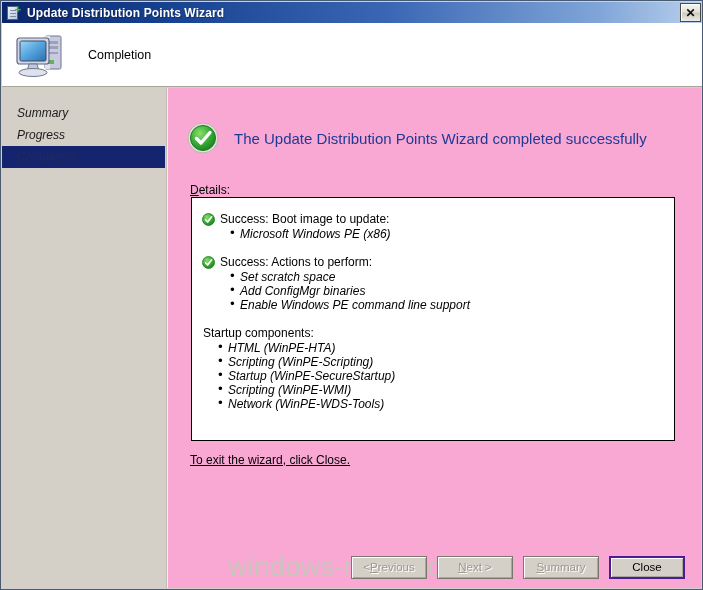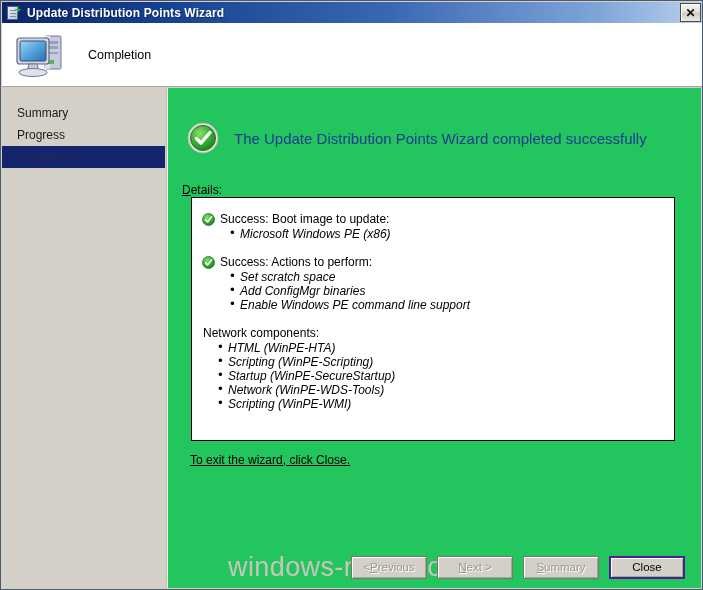--- a/index.html
+++ b/index.html
@@ -114,20 +114,21 @@
     color: #000000;
   }
 
   
   .navpanel {
     position: absolute;
     left: 1px; top: 87px;
     width: 163px;
     bottom: 1px;
     background: #d4d0c8;
+    font-style: italic;
   }
   .nav-list {
     margin-top: 14px;
   }
   .nav-item {
     height: 22px;
     line-height: 22px;
     padding-left: 15px;
     font-size: 12px;
     color: #1a1a1a;
@@ -145,41 +146,41 @@
     bottom: 1px;
     background: #f2f0ec;
     border-left: 1px solid #bfbcb4;
   }
 
   
   .content {
     position: absolute;
     left: 167px; top: 87px;
     right: 1px; bottom: 1px;
-    background: #22c55e;
+    background: #f9a8d4;
   }
   .success-row {
     position: absolute;
     left: 19px; top: 34px;
     display: flex;
     align-items: center;
   }
   .big-check {
     width: 32px; height: 32px;
     flex: 0 0 auto;
   }
   .success-text {
     margin-left: 15px;
     font-size: 15px;
     color: #1f3a93;
     white-space: nowrap;
   }
   .details-label {
     position: absolute;
-    left: 14px; top: 95px;
+    left: 22px; top: 95px;
     font-size: 12px;
     color: #000000;
   }
   .details-label u { text-decoration: underline; }
   .details-box {
     position: absolute;
     left: 23px; top: 109px;
     width: 484px;
     height: 244px;
     background: #ffffff;
@@ -402,27 +403,27 @@
           <span>Success: Actions to perform:</span>
         </div>
         <ul class="bullets">
           <li>Set scratch space</li>
           <li>Add ConfigMgr binaries</li>
           <li>Enable Windows PE command line support</li>
         </ul>
       </div>
 
       <div class="group">
-        <div class="plain-head">Network components:</div>
+        <div class="plain-head">Startup components:</div>
         <ul class="bullets tight">
           <li>HTML (WinPE-HTA)</li>
           <li>Scripting (WinPE-Scripting)</li>
           <li>Startup (WinPE-SecureStartup)</li>
+          <li>Scripting (WinPE-WMI)</li>
           <li>Network (WinPE-WDS-Tools)</li>
-          <li>Scripting (WinPE-WMI)</li>
         </ul>
       </div>
 
     </div>
 
     <div class="exit-text">To exit the wizard, click Close.</div>
   </div>
 
   <div class="watermark">windows-noob.com</div>
 

